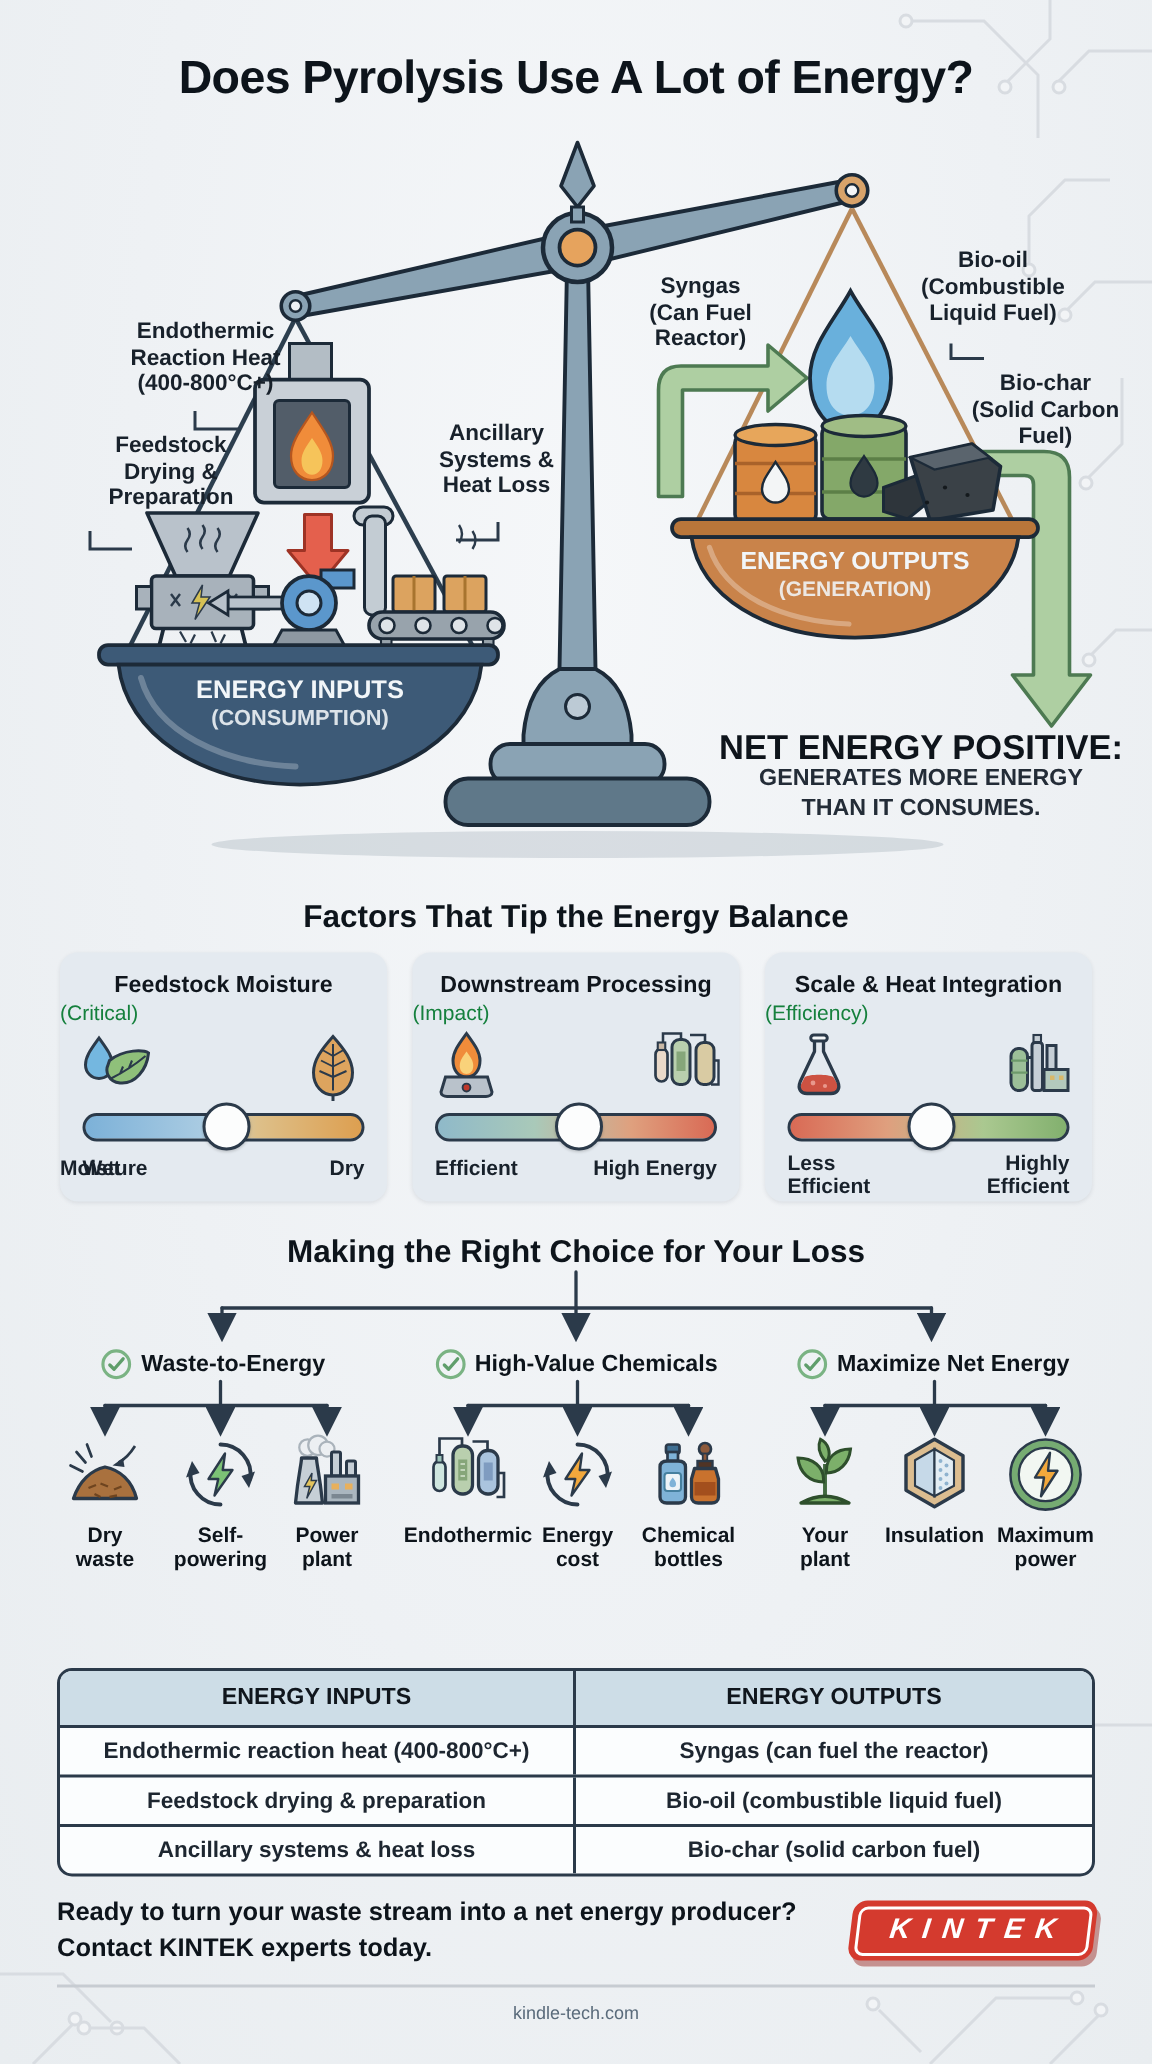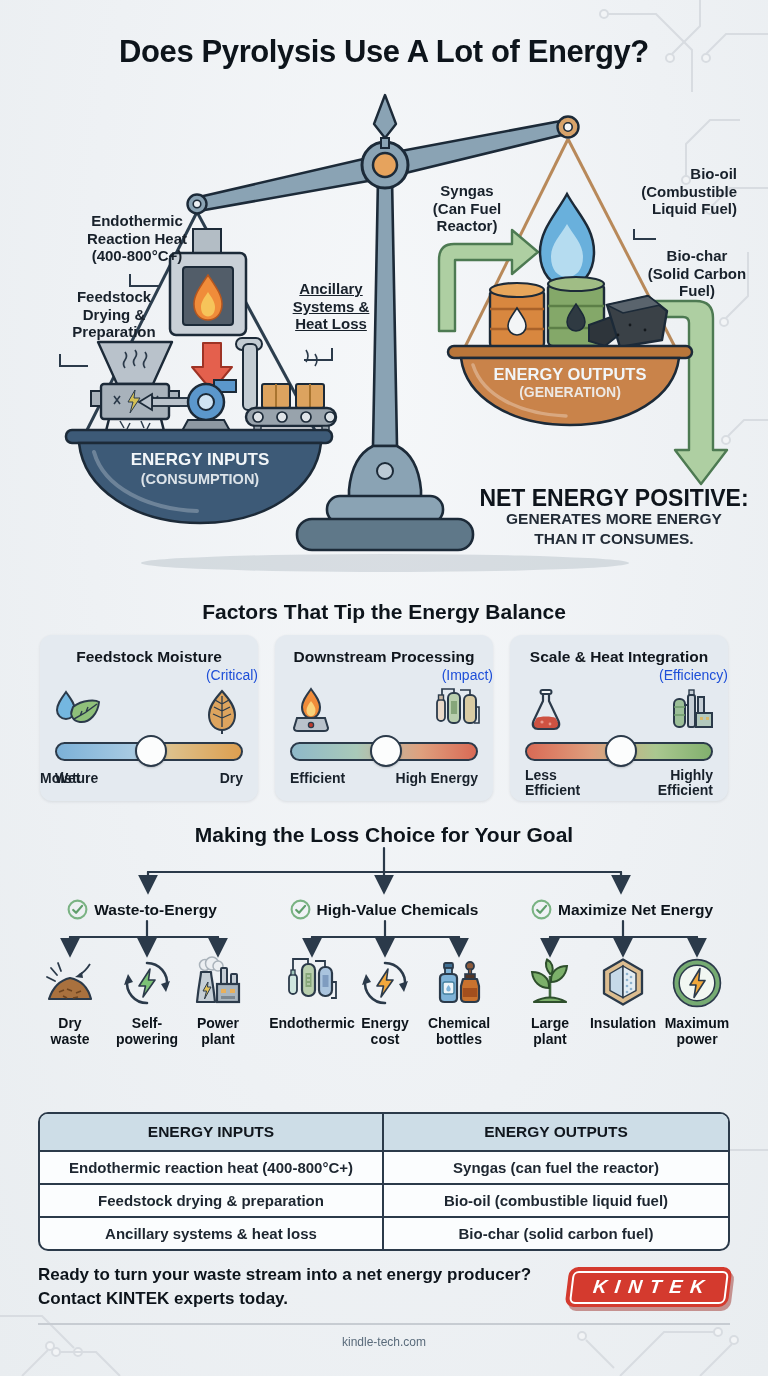--- a/index.html
+++ b/index.html
@@ -9,23 +9,23 @@
   .abs{position:absolute;}
   svg{display:block;}
   [data-bind]{white-space:pre-line;}
 
   .title{left:0;right:0;top:34px;text-align:center;font-size:31px;font-weight:bold;
     letter-spacing:-0.4px;color:#0d141b;}
 
   .slabel{position:absolute;font-size:15px;font-weight:bold;line-height:1.18;text-align:center;color:#18212b;}
   .lab-endo{left:57px;top:212px;width:160px;}
   .lab-feed{left:39px;top:288px;width:150px;}
-  .lab-anc{left:266px;top:280px;width:130px;text-decoration:underline;}
+  .lab-anc{left:266px;top:280px;width:130px;}
   .lab-syn{left:407px;top:182px;width:120px;}
-  .lab-oil{left:587px;top:165px;width:150px;text-align:right;}
+  .lab-oil{left:587px;top:165px;width:150px;}
   .lab-char{left:631px;top:247px;width:132px;}
 
   .bowl{position:absolute;text-align:center;font-weight:bold;color:#f2f6f9;line-height:1.25;}
   .bowl-in-t{left:90px;top:449px;width:220px;font-size:17px;}
   .bowl-in-s{left:90px;top:470px;width:220px;font-size:14.5px;opacity:.88;}
   .bowl-out-t{left:460px;top:364px;width:220px;font-size:16.5px;}
   .bowl-out-s{left:460px;top:384px;width:220px;font-size:14px;opacity:.88;}
 
   .verd-title{position:absolute;left:478px;top:485px;width:272px;text-align:center;
     font-size:23px;font-weight:bold;color:#0e141b;}
@@ -33,21 +33,21 @@
     font-size:15.5px;font-weight:bold;color:#232c37;line-height:1.3;}
 
   .h2{position:absolute;left:0;right:0;text-align:center;font-size:21px;font-weight:bold;color:#0d141b;}
   .h2-factors{top:600px;}
   .h2-choices{top:823px;}
   .h2-summary{top:1074px;}
 
   .card{position:absolute;top:635px;width:218px;height:166px;background:#e4eaf0;
     border-radius:12px;box-shadow:0 1px 3px rgba(30,42,54,.10);}
   .ctitle{margin-top:13px;font-size:15.5px;font-weight:bold;text-align:center;line-height:1.2;color:#10161d;}
-  .csub{font-size:14px;text-align:right;color:#1d4ed8;}
+  .csub{font-size:14px;text-align:left;color:#15803d;}
   .cicon{position:absolute;top:52px;}
   .cicon.l{left:13px;} .cicon.r{right:13px;}
   .track{position:absolute;left:15px;right:15px;top:107px;height:15px;
     border:2px solid #2b3a4a;border-radius:10px;}
   .t1{background:linear-gradient(90deg,#7cb1d8 0%,#a9cbe2 42%,#ddc08a 62%,#dd9f50 100%);}
   .t2{background:linear-gradient(90deg,#8fb9c9 0%,#a9c9b9 35%,#dfa07e 70%,#d96a55 100%);}
   .t3{background:linear-gradient(90deg,#d96a55 0%,#df9f7e 35%,#aac890 70%,#82b06e 100%);}
   .knob{position:absolute;left:50%;top:100px;width:28px;height:28px;margin-left:-14px;
     border:2.6px solid #2b3a4a;border-radius:50%;background:#fcfdfd;box-shadow:0 1px 2px rgba(0,0,0,.18);}
   .sl{position:absolute;top:136px;font-size:14px;font-weight:bold;line-height:1.1;color:#18212b;}
@@ -342,21 +342,21 @@
       <path d="M16,18 H19" stroke="#2b3a4a" stroke-width="2"></path>
     </svg>
     <div class="track t3"></div>
     <div class="knob"></div>
     <div class="sl left" data-bind="factors.cards.2.label_left">Less
 Efficient</div>
     <div class="sl right" data-bind="factors.cards.2.label_right">Highly
 Efficient</div>
   </div>
 
-  <div class="h2 h2-choices" data-bind="choices.heading">Making the Loss Choice for Your Goal</div>
+  <div class="h2 h2-choices" data-bind="choices.heading">Making the Right Choice for Your Loss</div>
 
   <svg class="abs" style="left:0;top:846px" width="768" height="116" viewBox="0 846 768 116">
     <defs>
       <marker id="ah" orient="auto" markerWidth="9" markerHeight="9" refX="5" refY="4.5">
         <path d="M0,0 L9,4.5 L0,9 Z" fill="#2b3a4a"></path>
       </marker>
     </defs>
     <g fill="none" stroke="#2b3a4a" stroke-width="2.2" stroke-linecap="round">
       <path d="M384,848 V871"></path>
       <path d="M148,872 H621"></path>
@@ -483,21 +483,21 @@
 bottles</div>
   </div>
   <div class="item" style="left:504px">
     <svg width="54" height="54" viewBox="0 0 54 54">
       <path d="M27,45 C27,36 27,30 27,20" fill="none" stroke="#41693f" stroke-width="2.6"></path>
       <path d="M26,32 C17,32 10,26 9,16 C19,16 26,22 26,30 Z" fill="#7cb06a" stroke="#2e4f2c" stroke-width="2"></path>
       <path d="M28,26 C36,26 43,20 44,10 C34,10 28,16 28,24 Z" fill="#7cb06a" stroke="#2e4f2c" stroke-width="2"></path>
       <path d="M27,18 C23,13 22,8 24,3.5 C29,6 31,12 29,17 Z" fill="#7cb06a" stroke="#2e4f2c" stroke-width="2"></path>
       <path d="M11,46 Q27,37 43,46 Z" fill="#7cb06a" stroke="#2e4f2c" stroke-width="2.2" stroke-linejoin="round"></path>
     </svg>
-    <div class="ilabel" data-bind="choices.groups.2.items.0">Large
+    <div class="ilabel" data-bind="choices.groups.2.items.0">Your
 plant</div>
   </div>
   <div class="item" style="left:577px">
     <svg width="54" height="54" viewBox="0 0 54 54">
       <polygon points="27,3.5 46,14.5 46,37.5 27,48.5 8,37.5 8,14.5" fill="#dcbd90" stroke="#2b3a4a" stroke-width="2.3" stroke-linejoin="round"></polygon>
       <polygon points="14,17.5 27,10 27,41.5 14,34.5" fill="#c6d9e8" stroke="#2b3a4a" stroke-width="1.4"></polygon>
       <polygon points="27,10 40,17.5 40,34.5 27,41.5" fill="#e3edf4" stroke="#2b3a4a" stroke-width="1.4"></polygon>
       <g fill="#8fb3cf">
         <circle cx="31" cy="18" r="1.3"></circle>
           <circle cx="35" cy="21" r="1.3"></circle>

